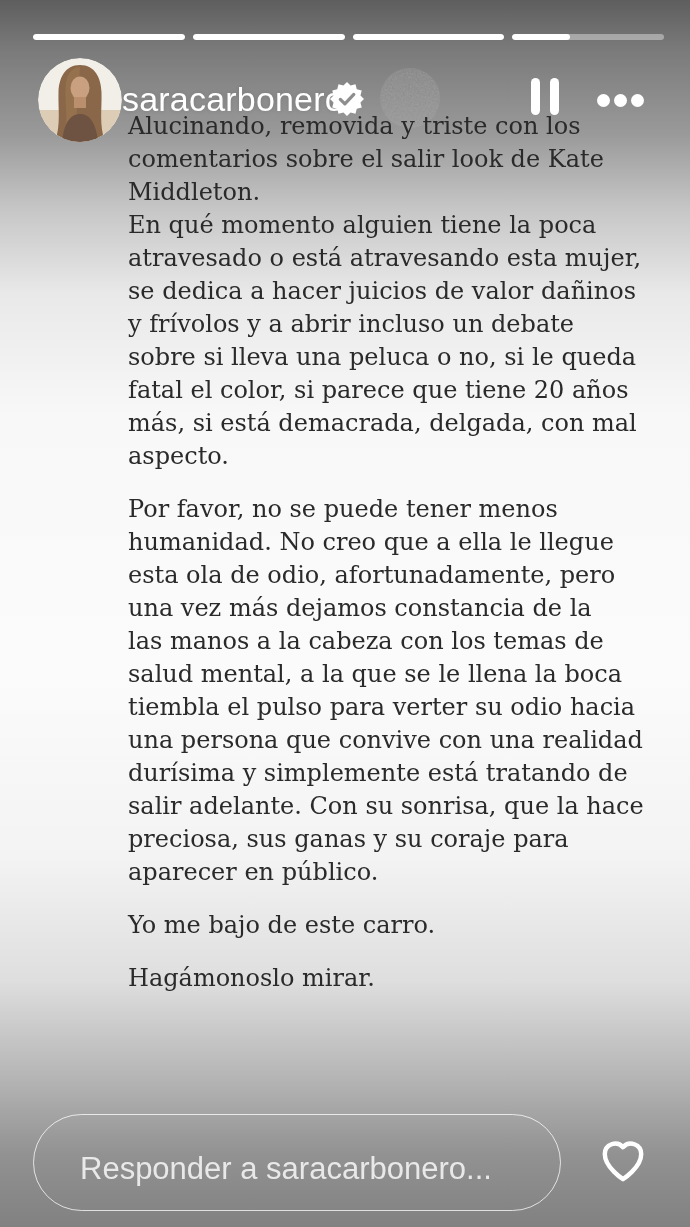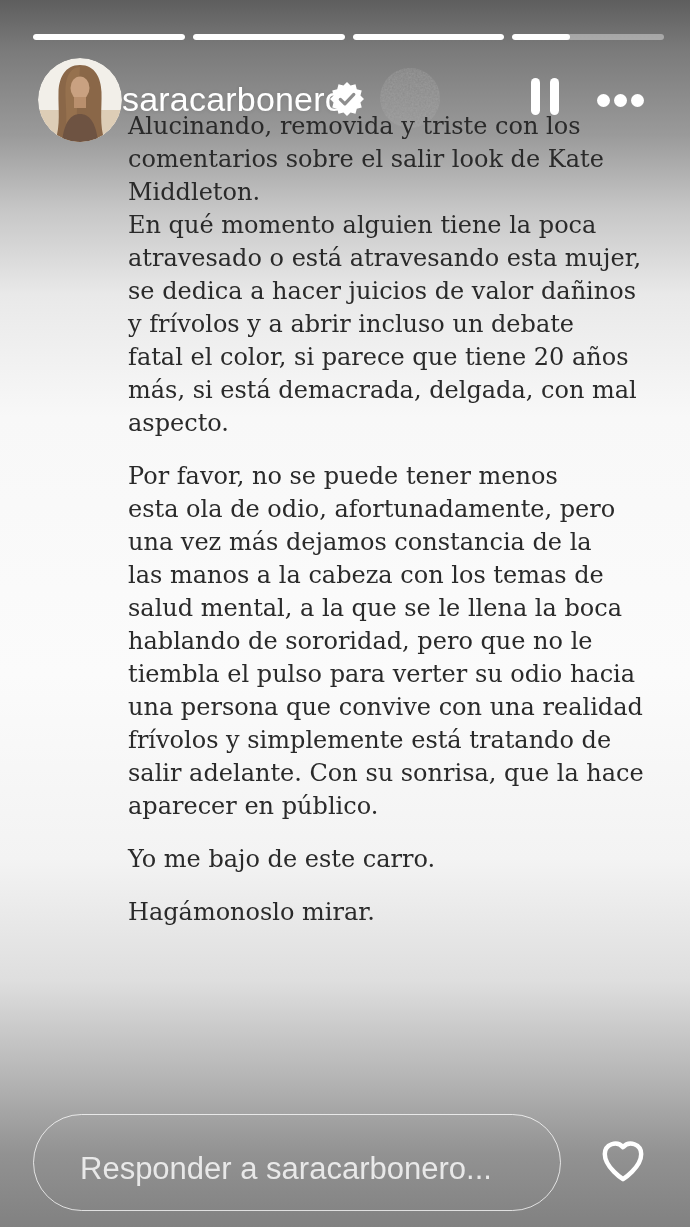--- a/index.html
+++ b/index.html
@@ -159,34 +159,36 @@
   </div>
 
   <div class="story-text">
       <div class="tline">Alucinando, removida y triste con los</div>
       <div class="tline">comentarios sobre el salir look de Kate</div>
       <div class="tline">Middleton.</div>
       <div class="tline">En qué momento alguien tiene la poca</div>
       <div class="tline">atravesado o está atravesando esta mujer,</div>
       <div class="tline">se dedica a hacer juicios de valor dañinos</div>
       <div class="tline">y frívolos y a abrir incluso un debate</div>
+      <div class="tline">sobre si lleva una peluca o no, si le queda</div>
       <div class="tline">fatal el color, si parece que tiene 20 años</div>
       <div class="tline">más, si está demacrada, delgada, con mal</div>
       <div class="tline">aspecto.</div>
       <div class="tline blank"></div>
       <div class="tline">Por favor, no se puede tener menos</div>
+      <div class="tline">humanidad. No creo que a ella le llegue</div>
       <div class="tline">esta ola de odio, afortunadamente, pero</div>
       <div class="tline">una vez más dejamos constancia de la</div>
       <div class="tline">las manos a la cabeza con los temas de</div>
       <div class="tline">salud mental, a la que se le llena la boca</div>
-      <div class="tline">hablando de sororidad, pero que no le</div>
       <div class="tline">tiembla el pulso para verter su odio hacia</div>
       <div class="tline">una persona que convive con una realidad</div>
-      <div class="tline">frívolos y simplemente está tratando de</div>
+      <div class="tline">durísima y simplemente está tratando de</div>
       <div class="tline">salir adelante. Con su sonrisa, que la hace</div>
+      <div class="tline">preciosa, sus ganas y su coraje para</div>
       <div class="tline">aparecer en público.</div>
       <div class="tline blank"></div>
       <div class="tline">Yo me bajo de este carro.</div>
       <div class="tline blank"></div>
       <div class="tline">Hagámonoslo mirar.</div>
     </div>
 
   <div class="reply-pill">
     <input class="reply-input" type="text" value="" placeholder="Responder a saracarbonero..." style="">
   </div>

